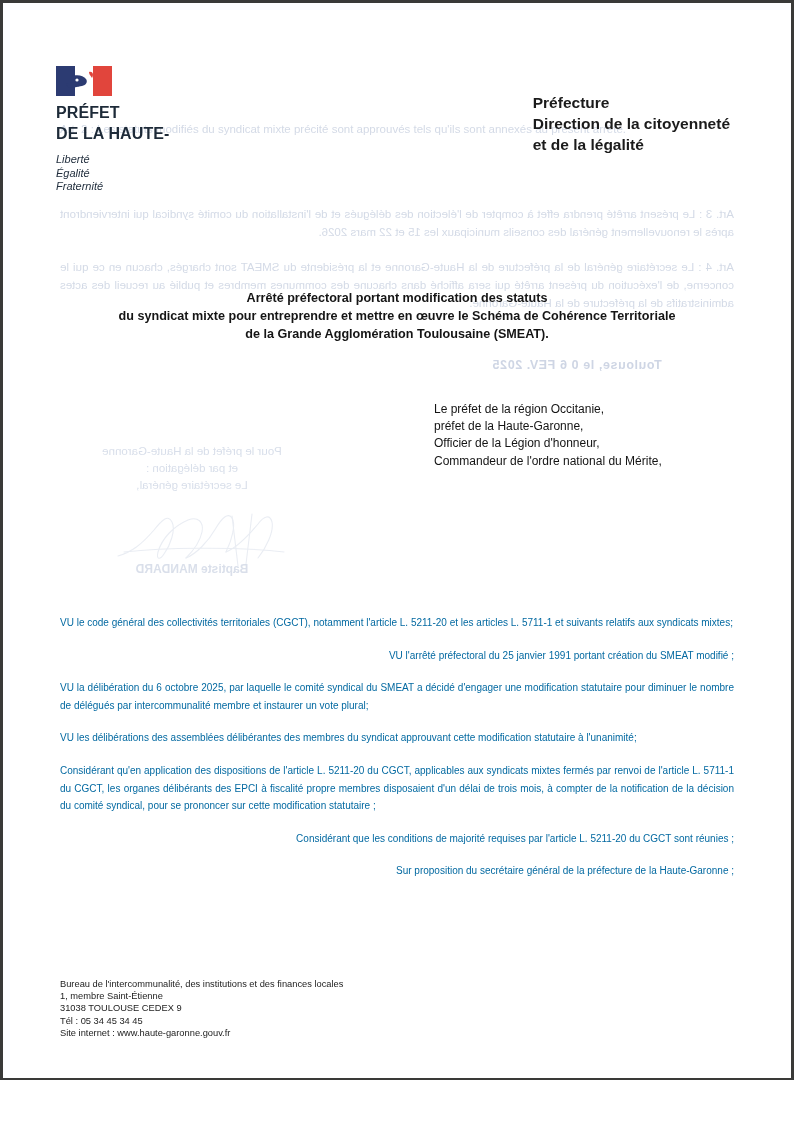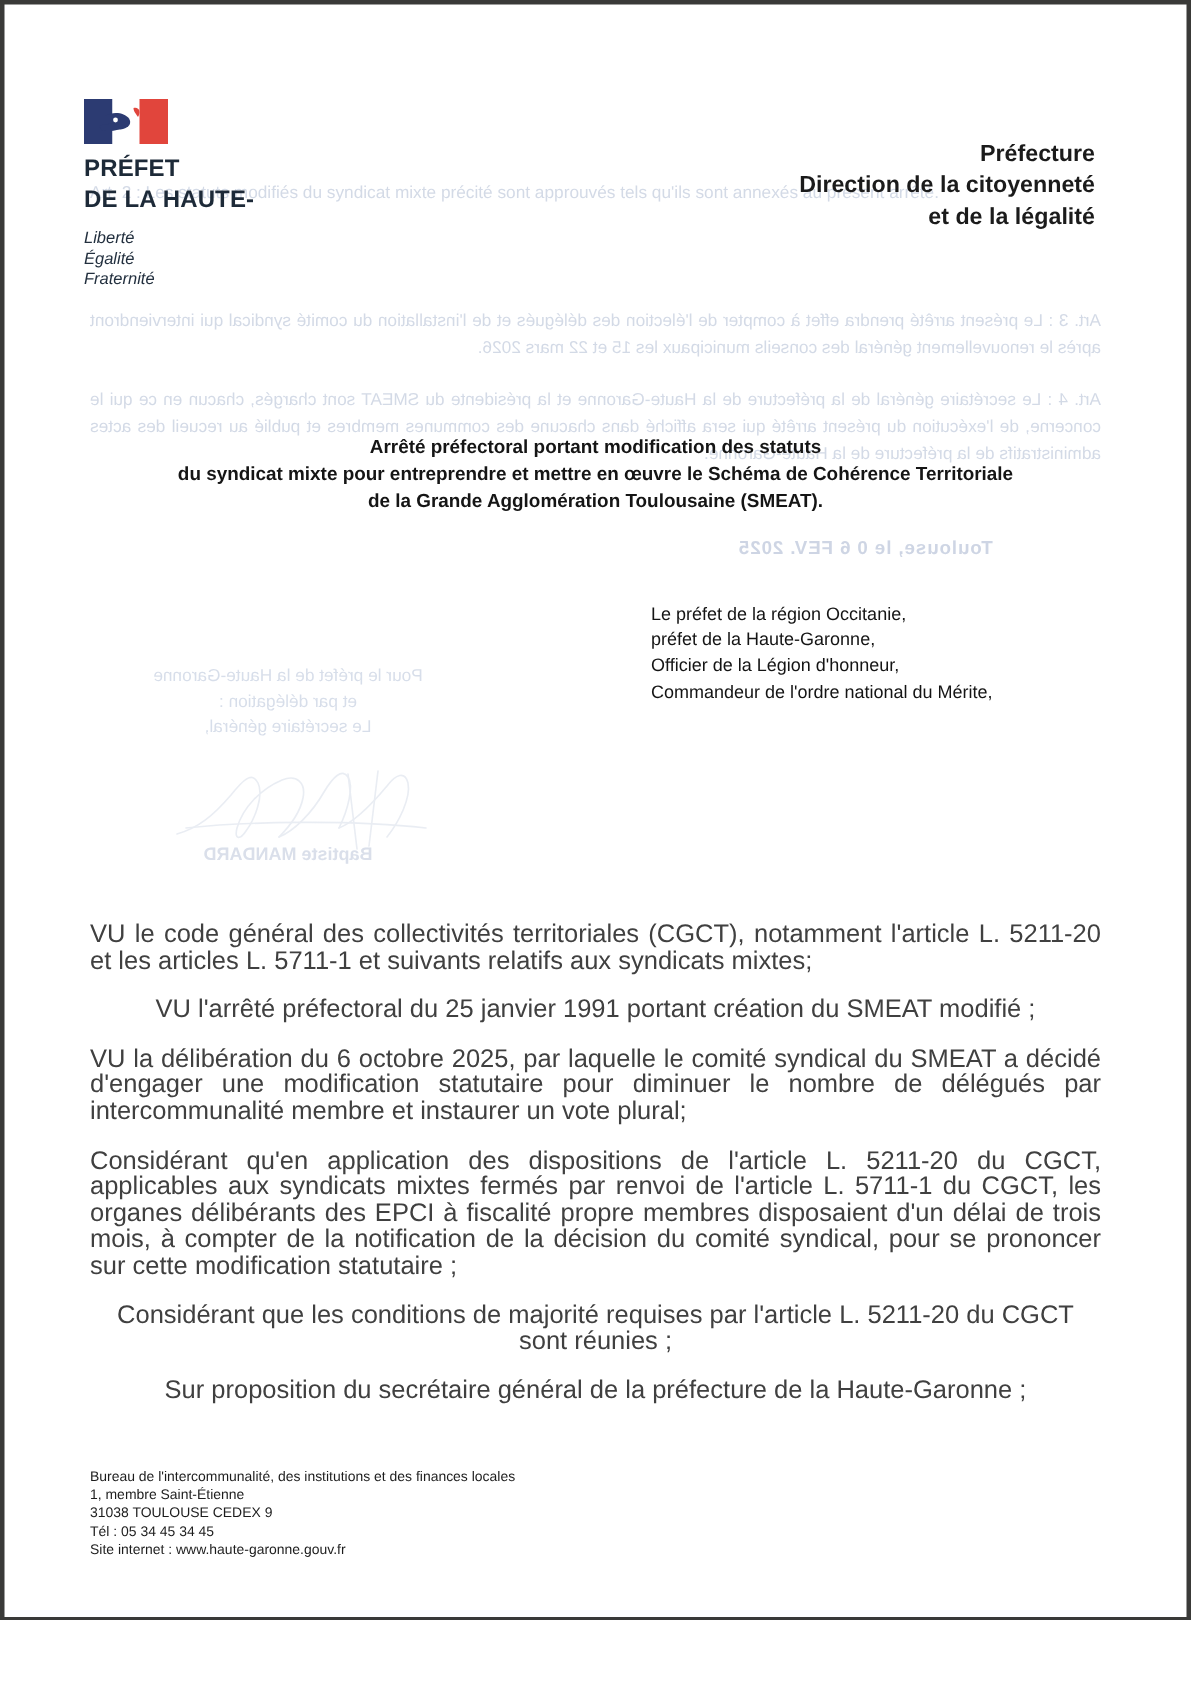--- a/index.html
+++ b/index.html
@@ -82,21 +82,20 @@
     font-style: italic;
     font-size: 11px;
     line-height: 13.5px;
     color: #23303f;
   }
 
   .service-block {
     position: absolute;
     right: 64px;
     top: 92px;
-    text-align: right;
     font-weight: 700;
     font-size: 15.5px;
     line-height: 21px;
     color: #1b1b1b;
   }
 
   
   .doc-title {
     position: absolute;
     left: 60px;
@@ -118,30 +117,30 @@
     line-height: 17.2px;
     color: #141414;
   }
 
   
   .body-block {
     position: absolute;
     left: 60px;
     top: 614px;
     width: 674px;
-    font-size: 17px;
+    font-size: 10px;
     line-height: 17.6px;
-    color: #404040;
+    color: #0369a1;
   }
   .body-block p {
     margin: 0 0 15px 0;
     text-align: justify;
     text-justify: inter-word;
   }
-  .body-block p.nojustify { text-align: center; }
+  .body-block p.nojustify { text-align: right; }
   .body-block p:last-child { margin-bottom: 0; }
 
   
   .footer {
     position: absolute;
     left: 60px;
     top: 978px;
     font-size: 9.3px;
     line-height: 12.2px;
     color: #1c1c1c;
@@ -236,20 +235,21 @@
       <div>Le préfet de la région Occitanie,</div>
       <div>préfet de la Haute-Garonne,</div>
       <div>Officier de la Légion d'honneur,</div>
       <div>Commandeur de l'ordre national du Mérite,</div>
     </div>
 
     <div class="body-block">
       <p>VU le code général des collectivités territoriales (CGCT), notamment l'article L. 5211-20 et les articles L. 5711-1 et suivants relatifs aux syndicats mixtes;</p>
       <p class="nojustify">VU l'arrêté préfectoral du 25 janvier 1991 portant création du SMEAT modifié ;</p>
       <p>VU la délibération du 6 octobre 2025, par laquelle le comité syndical du SMEAT a décidé d'engager une modification statutaire pour diminuer le nombre de délégués par intercommunalité membre et instaurer un vote plural;</p>
+      <p>VU les délibérations des assemblées délibérantes des membres du syndicat approuvant cette modification statutaire à l'unanimité;</p>
       <p>Considérant qu'en application des dispositions de l'article L. 5211-20 du CGCT, applicables aux syndicats mixtes fermés par renvoi de l'article L. 5711-1 du CGCT, les organes délibérants des EPCI à fiscalité propre membres disposaient d'un délai de trois mois, à compter de la notification de la décision du comité syndical, pour se prononcer sur cette modification statutaire ;</p>
       <p class="nojustify">Considérant que les conditions de majorité requises par l'article L. 5211-20 du CGCT sont réunies ;</p>
       <p class="nojustify">Sur proposition du secrétaire général de la préfecture de la Haute-Garonne ;</p>
     </div>
 
     <div class="footer">
       <div>Bureau de l'intercommunalité, des institutions et des finances locales</div>
       <div>1, membre Saint-Étienne</div>
       <div>31038 TOULOUSE CEDEX 9</div>
       <div>Tél : 05 34 45 34 45</div>

